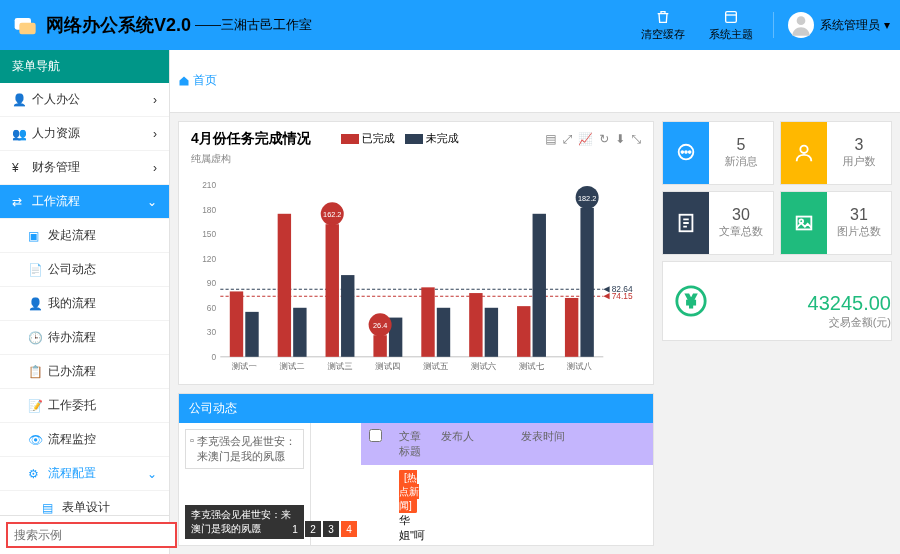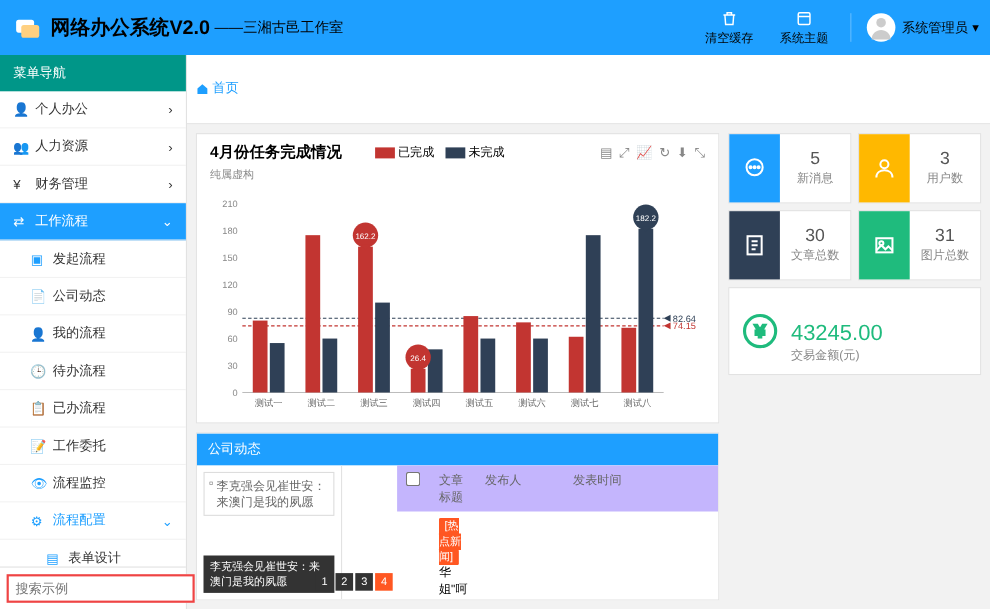--- a/index.html
+++ b/index.html
@@ -69,21 +69,21 @@
 .pager span.active { background: #ff5722; }
 
 .stat-row { display: flex; gap: 6px; }
 .stat-card { flex: 1; background: #fff; border: 1px solid #e2e2e2; display: flex; align-items: center; height: 64px; }
 .stat-icon { width: 46px; height: 100%; display: flex; align-items: center; justify-content: center; color: #fff; }
 .stat-text { flex: 1; text-align: center; }
 .stat-num { font-size: 16px; color: #555; }
 .stat-label { font-size: 11px; color: #888; }
 .money-card { background: #fff; border: 1px solid #e2e2e2; height: 80px; display: flex; align-items: center; }
 .money-icon { width: 56px; display: flex; align-items: center; justify-content: center; }
-.money-text { flex: 1; text-align: left; margin-top: 20px; }
+.money-text { flex: 1; text-align: right; margin-top: 20px; }
 .money-num { font-size: 20px; color: #1fbb7d; }
 .money-label { font-size: 11px; color: #888; }
 
 .icon-blue { background: #1e9fff; }
 .icon-orange { background: #ffb800; }
 .icon-dark { background: #2f4056; }
 .icon-green { background: #1fbb7d; }
 </style>
 </head>
 <body>

